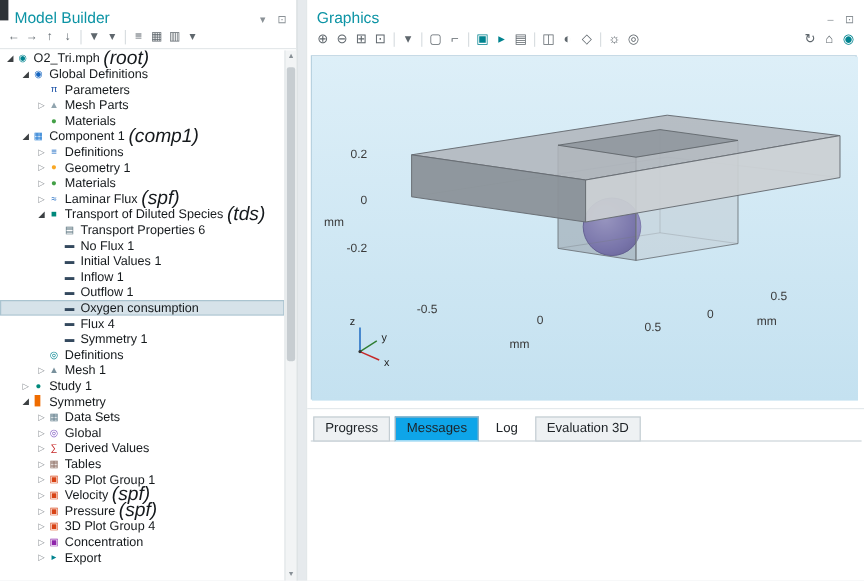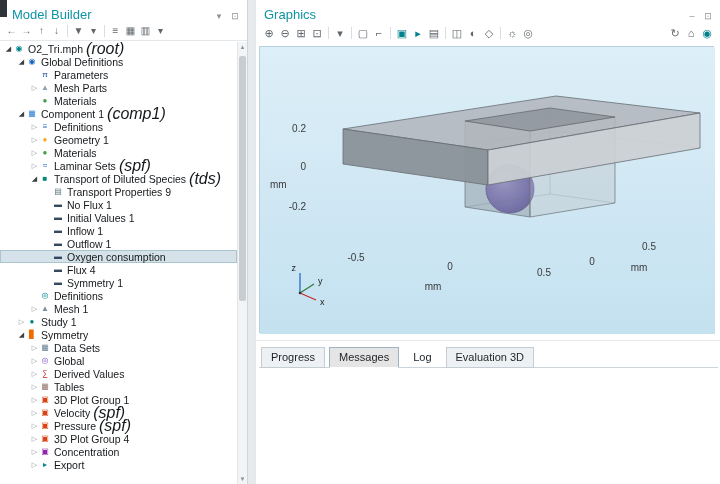--- a/index.html
+++ b/index.html
@@ -42,21 +42,21 @@
   #gfx-toolbar-right { margin-left:auto; display:flex; }
 
   #canvas { position:absolute; left:3px; top:46px; width:455px; height:287px; border:1px solid #b8d2e0; }
   #canvas svg { display:block; }
 
   .split-line { position:absolute; left:0; right:0; top:340px; height:1px; background:#e4e9ec; }
 
   #tabs { position:absolute; left:3px; top:346px; right:2px; height:22px; border-bottom:1px solid #ccd4d9; display:flex; align-items:flex-end; gap:4px; padding-left:2px; }
   .tab { font-size:11px; color:#1d2226; padding:3px 9px 4px; border:1px solid transparent; margin-bottom:-1px; white-space:nowrap; }
   .tab.boxed { background:#eef1f3; border-color:#c3cdd3; }
-  .tab.active { background:#e5e5e5; border-color:#9db3c0; border-bottom-color:#fff; }
+  .tab.active { background:#0ea5e9; border-color:#9db3c0; border-bottom-color:#fff; }
 
   #bottom-content { position:absolute; left:3px; top:369px; right:2px; bottom:0; }
   #msg-tool { height:17px; padding:2px 0 0 5px; }
   .msg-line { font-size:9.5px; color:#1d2226; padding-left:7px; line-height:13px; white-space:nowrap; overflow:hidden; }
 </style>
 </head>
 <body>
 
 <div id="app">
 
@@ -128,33 +128,33 @@
           <span class="nlabel">Geometry 1</span>
         </div>
         <div class="trow" style="padding-left: 30px;">
           <span class="arrow col">▷</span>
           <span class="nicon" style="color: rgb(67, 160, 71);">●</span>
           <span class="nlabel">Materials</span>
         </div>
         <div class="trow" style="padding-left: 30px;">
           <span class="arrow col">▷</span>
           <span class="nicon" style="color: rgb(21, 101, 192);">≈</span>
-          <span class="nlabel">Laminar Sets</span>
+          <span class="nlabel">Laminar Flux</span>
           <span class="ntag">(spf)</span>
         </div>
         <div class="trow" style="padding-left: 30px;">
           <span class="arrow exp">◢</span>
           <span class="nicon" style="color: rgb(0, 137, 123);">■</span>
           <span class="nlabel">Transport of Diluted Species</span>
           <span class="ntag">(tds)</span>
         </div>
         <div class="trow" style="padding-left: 43px;">
           <span class="arrow "></span>
           <span class="nicon" style="color: rgb(84, 110, 122);">▤</span>
-          <span class="nlabel">Transport Properties 9</span>
+          <span class="nlabel">Transport Properties 6</span>
         </div>
         <div class="trow" style="padding-left: 43px;">
           <span class="arrow "></span>
           <span class="nicon" style="color: rgb(52, 73, 94);">▬</span>
           <span class="nlabel">No Flux 1</span>
         </div>
         <div class="trow" style="padding-left: 43px;">
           <span class="arrow "></span>
           <span class="nicon" style="color: rgb(52, 73, 94);">▬</span>
           <span class="nlabel">Initial Values 1</span>

